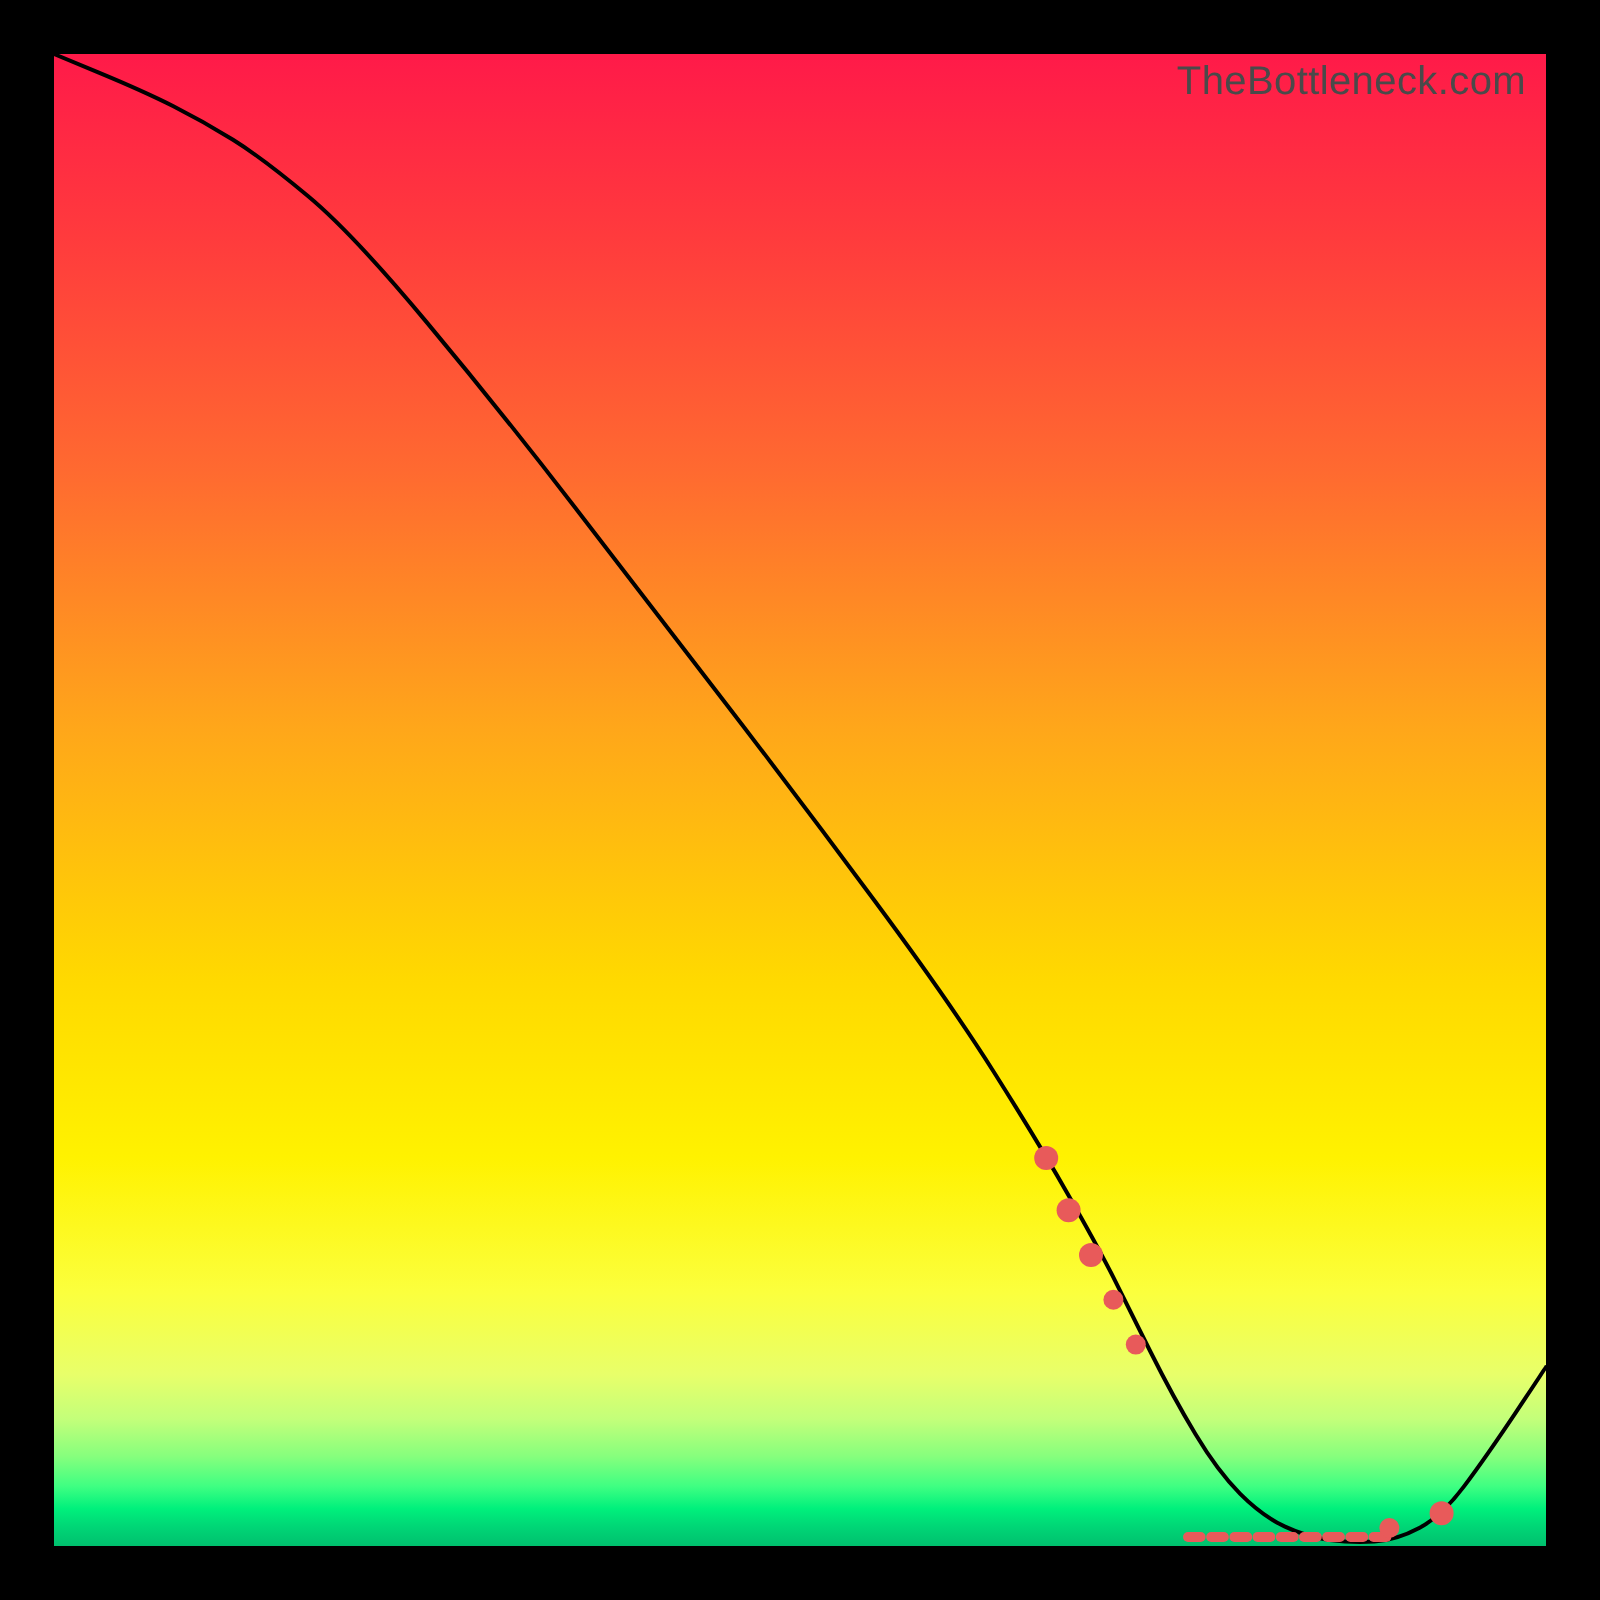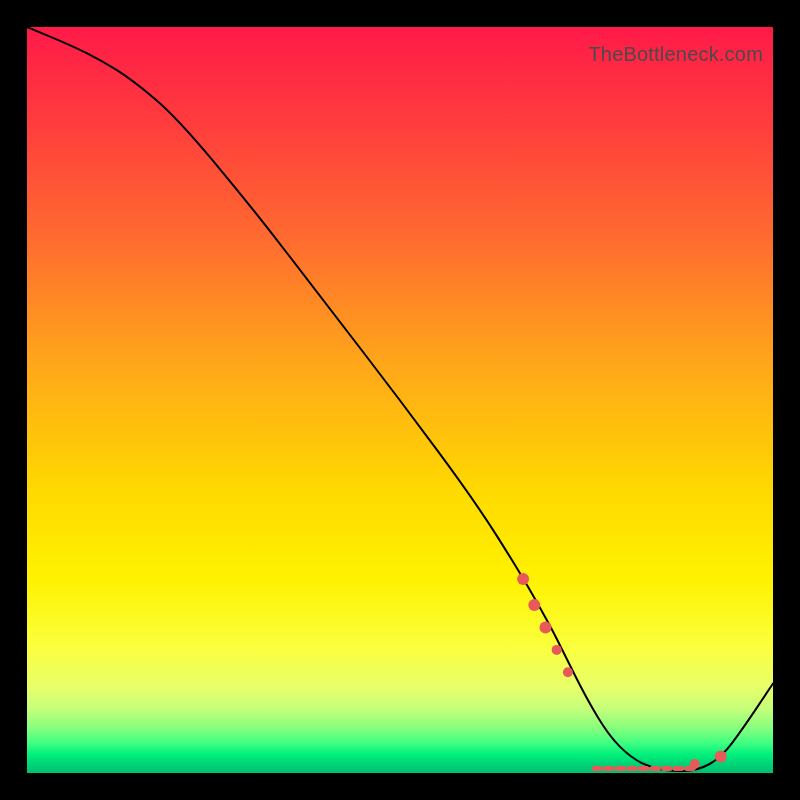--- a/index.html
+++ b/index.html
@@ -37,21 +37,21 @@
         #c3ff7a 91.5%,
         #86ff7d 94%,
         #3fff82 96%,
         #00f07c 97.5%,
         #00d676 98.7%,
         #00c06e 100%
       );
   }
   .watermark {
     position: absolute;
-    top: 16px;
+    top: 3px;
     right: 10px;
     color: #4a4a4a;
     font-size: 20px;
     font-weight: 500;
     letter-spacing: 0.2px;
     user-select: none;
   }
   svg.overlay {
     position: absolute;
     left: 0;

